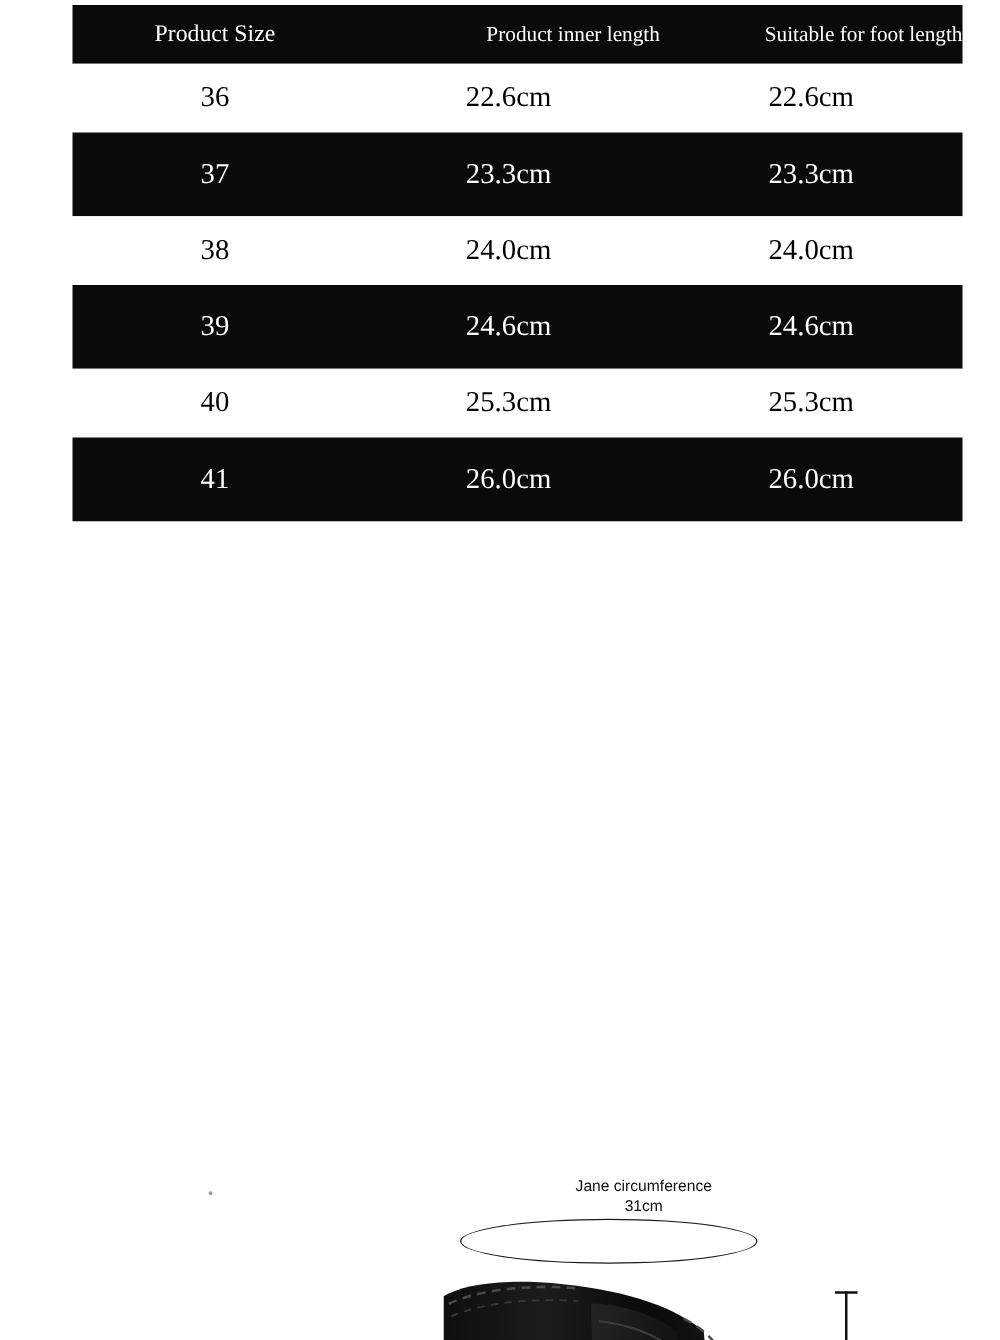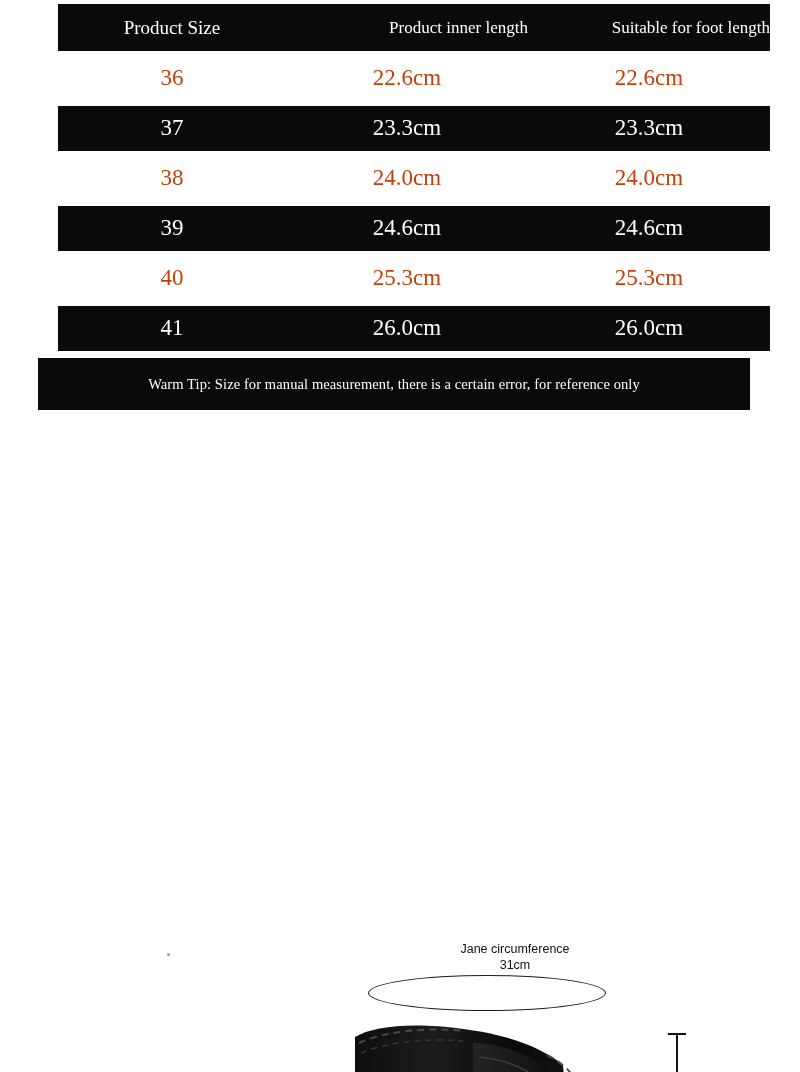--- a/index.html
+++ b/index.html
@@ -29,21 +29,21 @@
     width: 100%;
     box-sizing: border-box;
     margin-left: 20px;
   }
   .size-row.dark {
     background: #0a0a0a;
     color: #ffffff;
   }
   .size-row.light {
     background: #ffffff;
-    color: #c2410c;
+    color: #000000;
   }
   .size-row .cell {
     text-align: center;
     font-size: 23px;
     line-height: 1.15;
   }
   .size-row .cell.c1 { width: 32%; }
   .size-row .cell.c2 { width: 34%; }
   .size-row .cell.c3 { width: 34%; }
 
@@ -60,21 +60,21 @@
     font-size: 19px;
   }
   .header-row .cell.c2,
   .header-row .cell.c3 {
     text-align: right;
     padding-left: 16px;
     box-sizing: border-box;
   }
 
   .data-row { height: 55px; }
-  .data-row.dark { height: 45px; }
+  .data-row.dark { height: 67px; }
 
   .tip-row {
     margin-top: 7px;
     height: 52px;
     background: #0a0a0a;
     color: #ffffff;
     display: flex;
     align-items: center;
     justify-content: center;
   }
@@ -193,23 +193,20 @@
     <div class="cell c2">25.3cm</div>
     <div class="cell c3">25.3cm</div>
   </div>
 
   <div class="size-row data-row dark">
     <div class="cell c1">41</div>
     <div class="cell c2">26.0cm</div>
     <div class="cell c3">26.0cm</div>
   </div>
 
-  <div class="tip-row">
-    <div class="tip-text">Warm Tip: Size for manual measurement, there is a certain error, for reference only</div>
-  </div>
 </div>
 
 <div class="illustration">
 
   <div class="speck"></div>
 
   <div class="circumference-label">Jane circumference 31cm</div>
   <div class="ellipse"></div>
 
   <div class="meas-line"></div>

